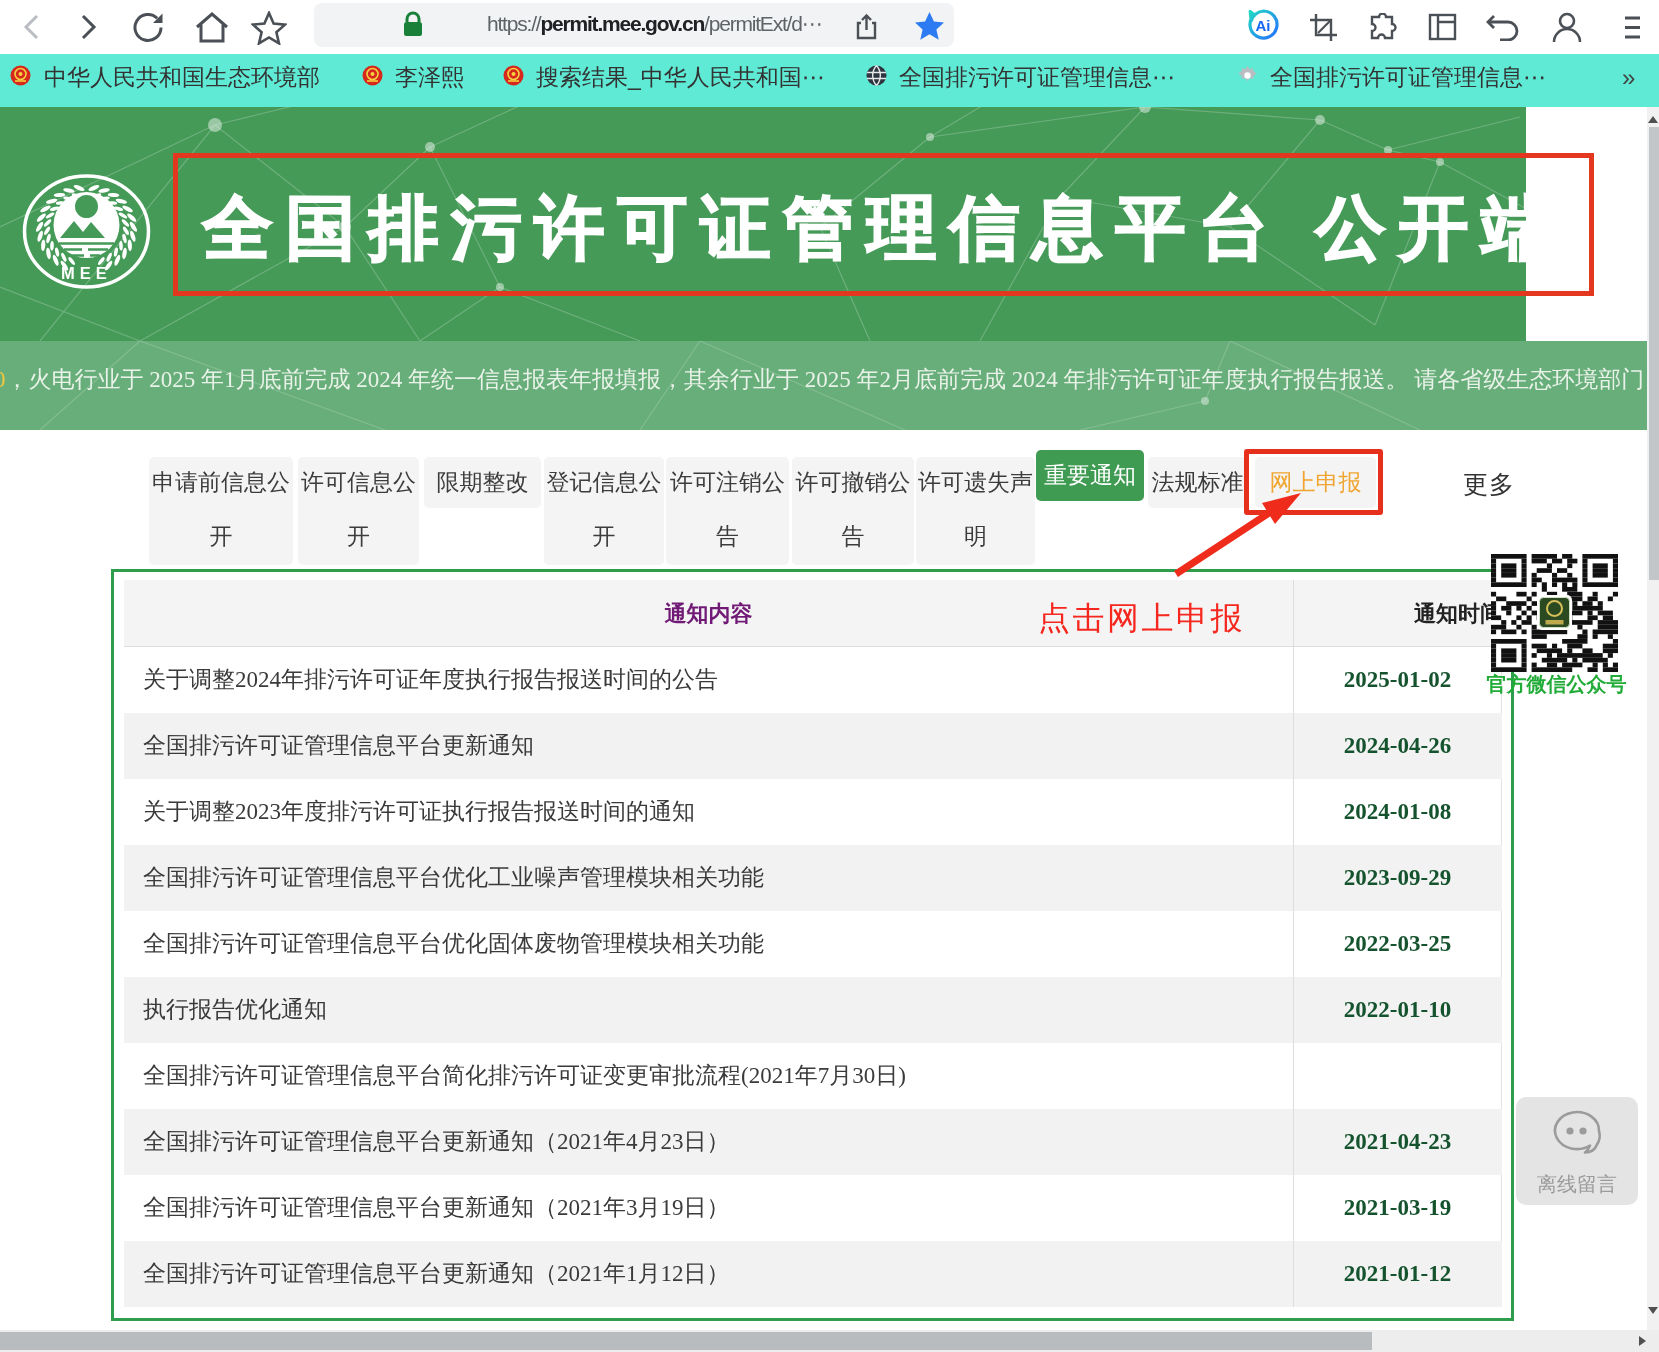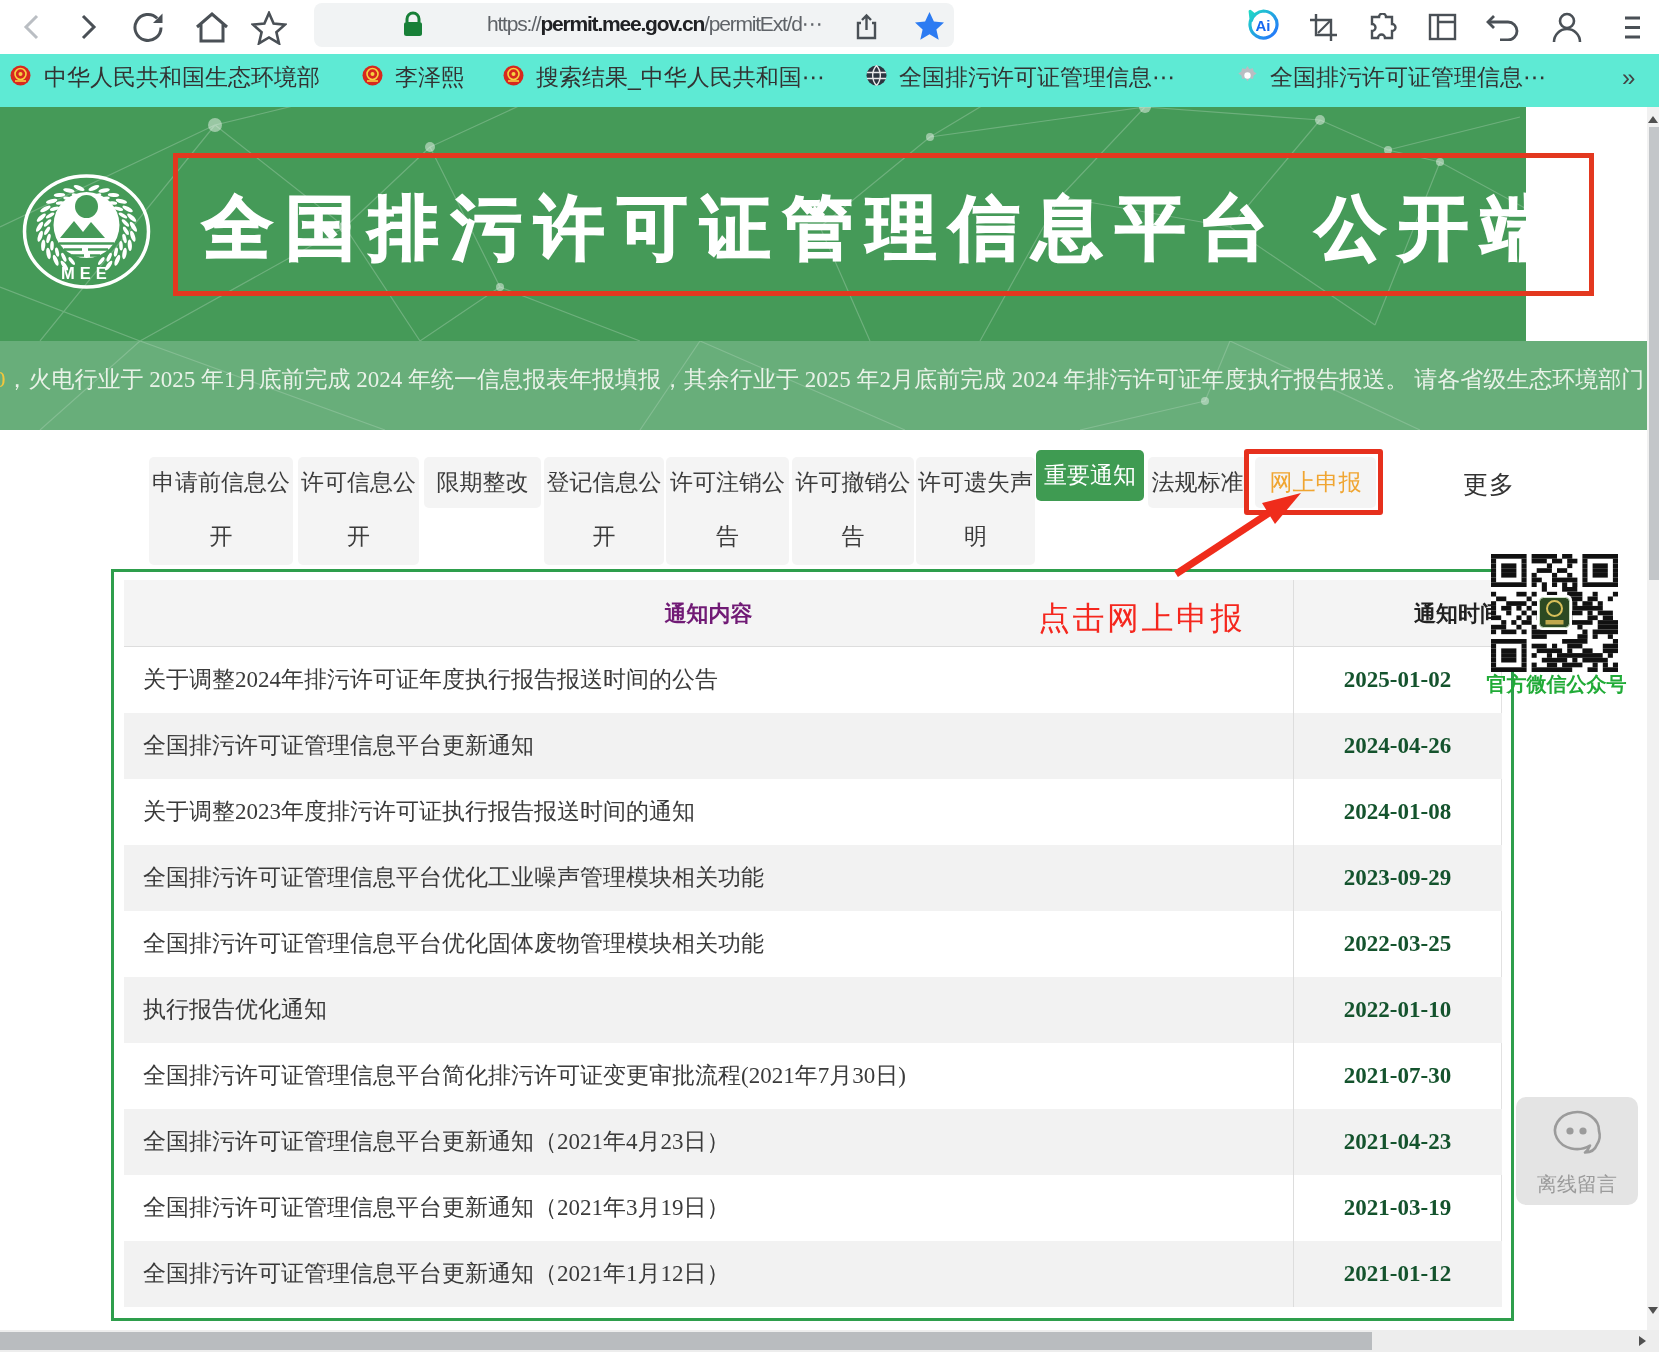--- a/index.html
+++ b/index.html
@@ -323,21 +323,20 @@
       <span class="c2">2022-03-25</span>
       <span class="vline"></span>
     </div>
 <div class="trow gray">
       <span class="c1">执行报告优化通知</span>
       <span class="c2">2022-01-10</span>
       <span class="vline"></span>
     </div>
 <div class="trow">
       <span class="c1">全国排污许可证管理信息平台简化排污许可证变更审批流程(2021年7月30日)</span>
-      <span class="c2">2021-07-30</span>
       <span class="vline"></span>
     </div>
 <div class="trow gray">
       <span class="c1">全国排污许可证管理信息平台更新通知（2021年4月23日）</span>
       <span class="c2">2021-04-23</span>
       <span class="vline"></span>
     </div>
 <div class="trow">
       <span class="c1">全国排污许可证管理信息平台更新通知（2021年3月19日）</span>
       <span class="c2">2021-03-19</span>

